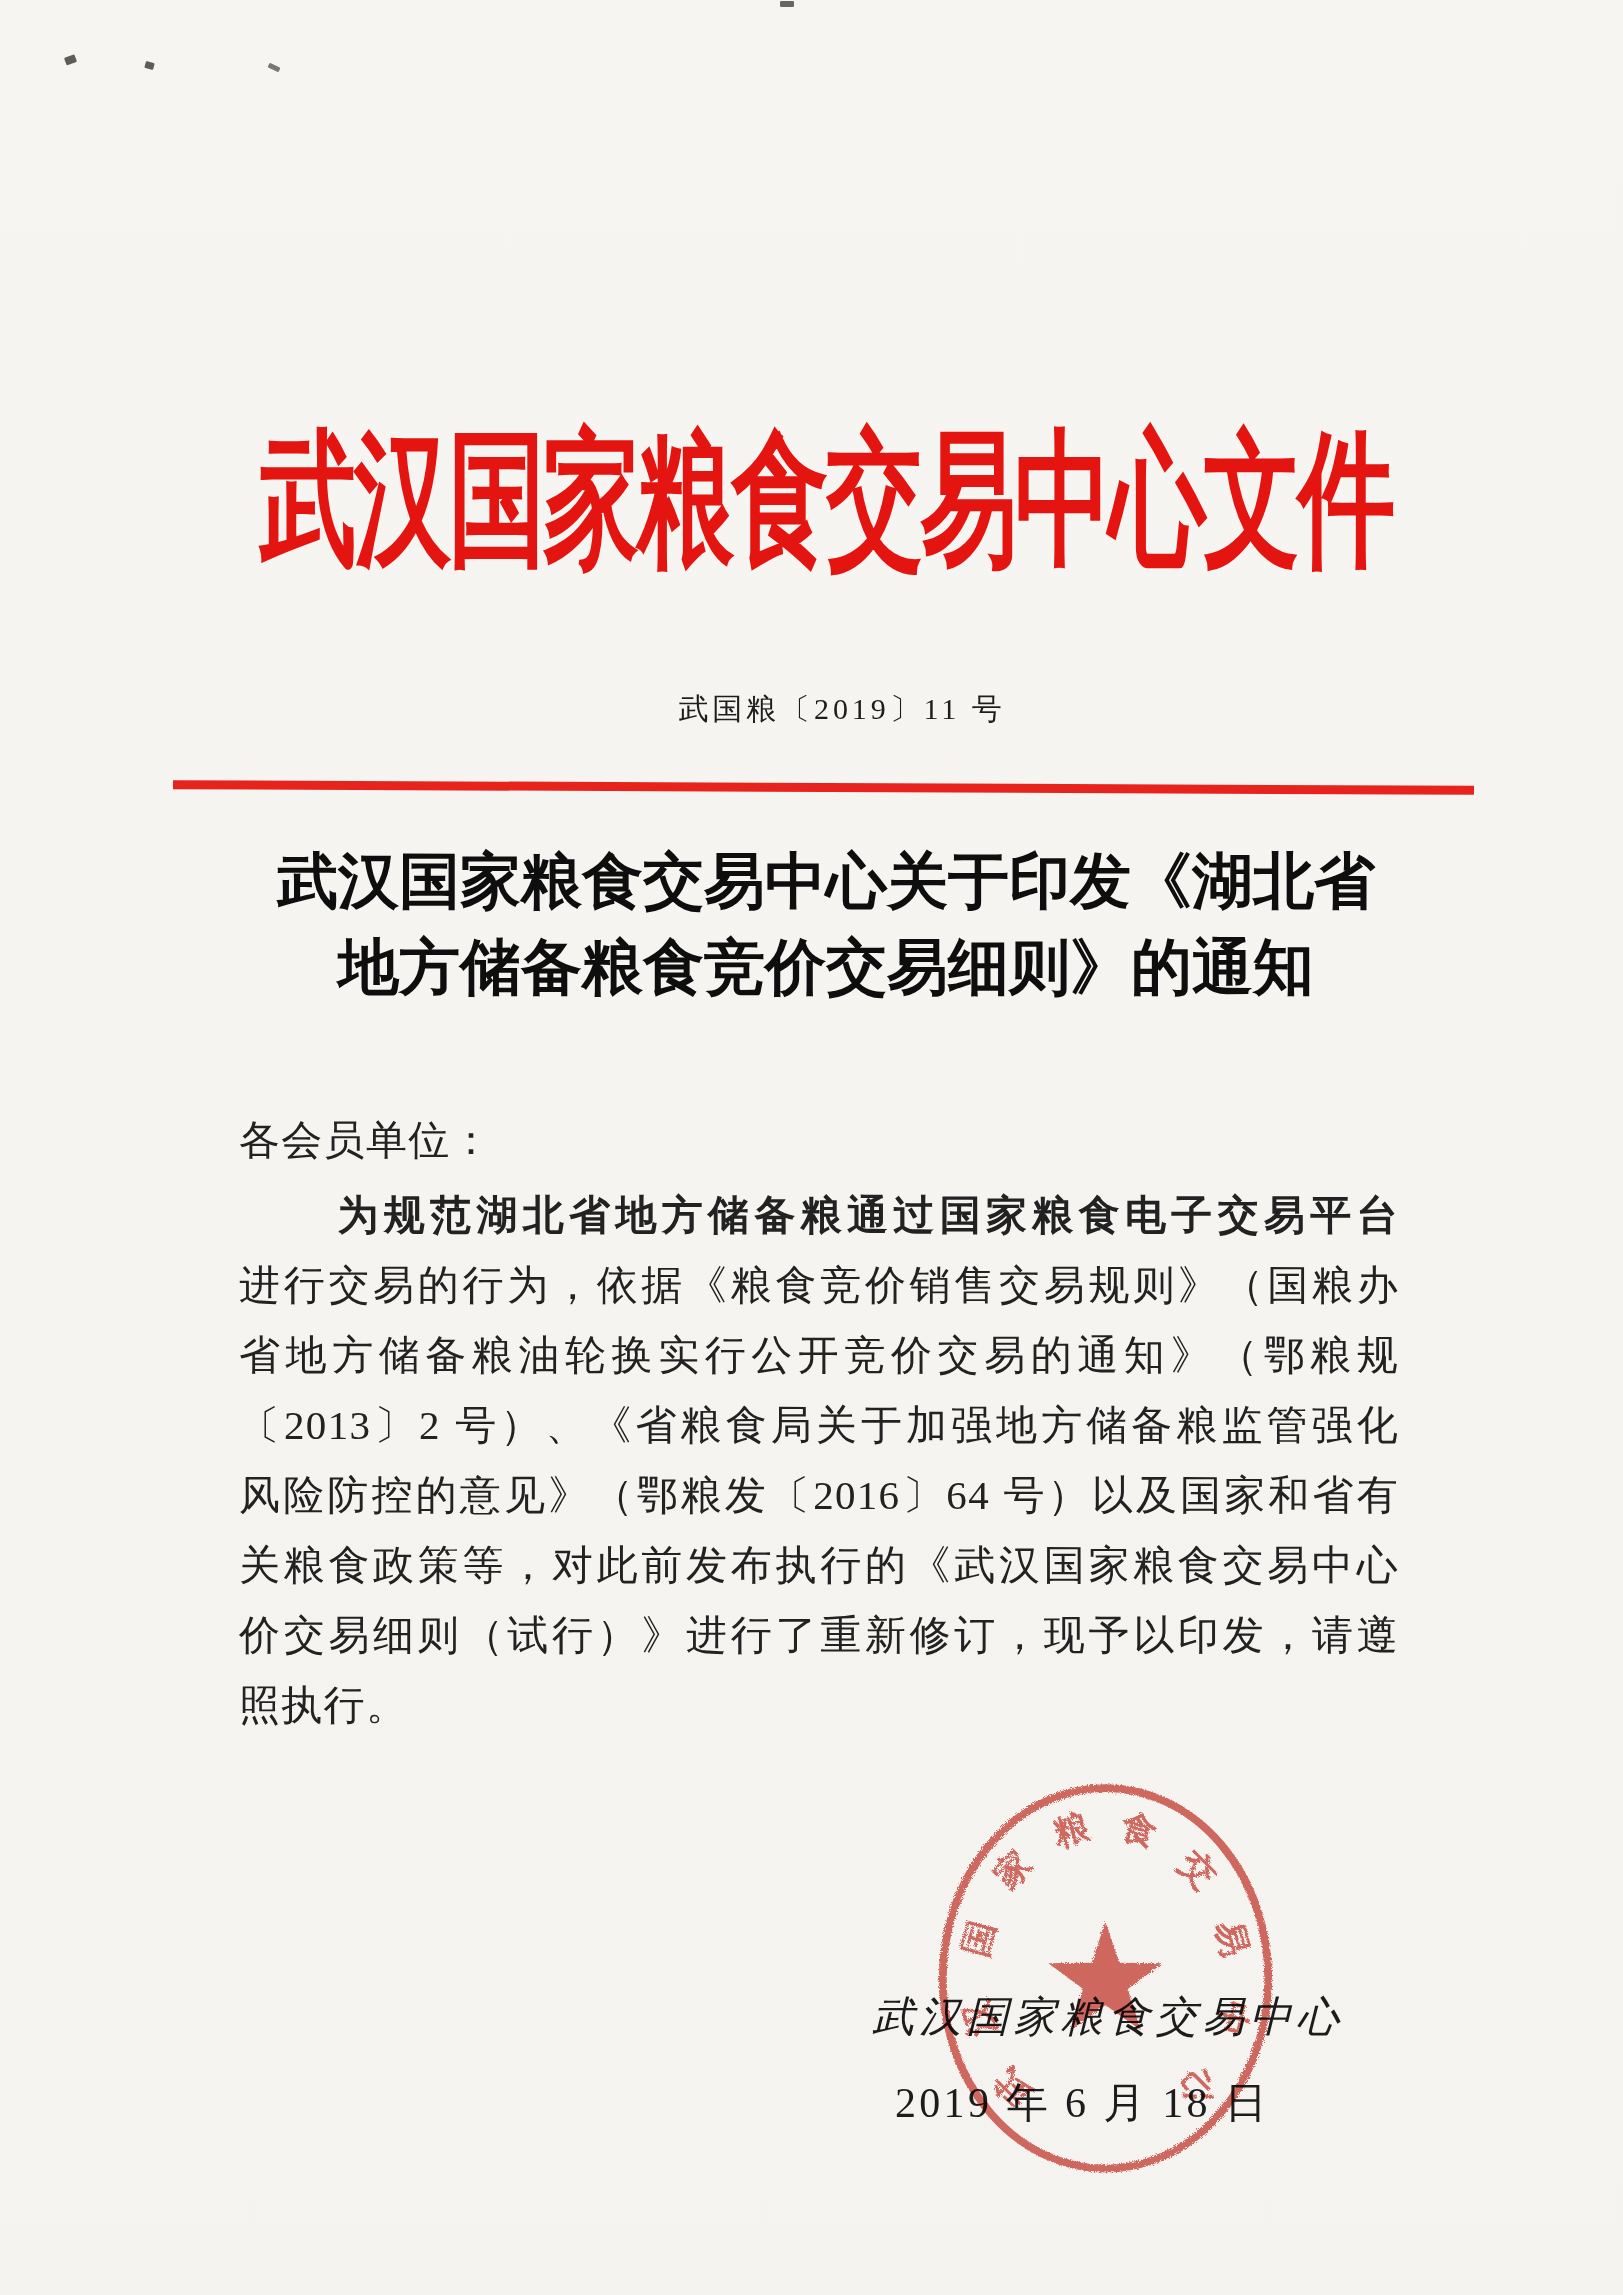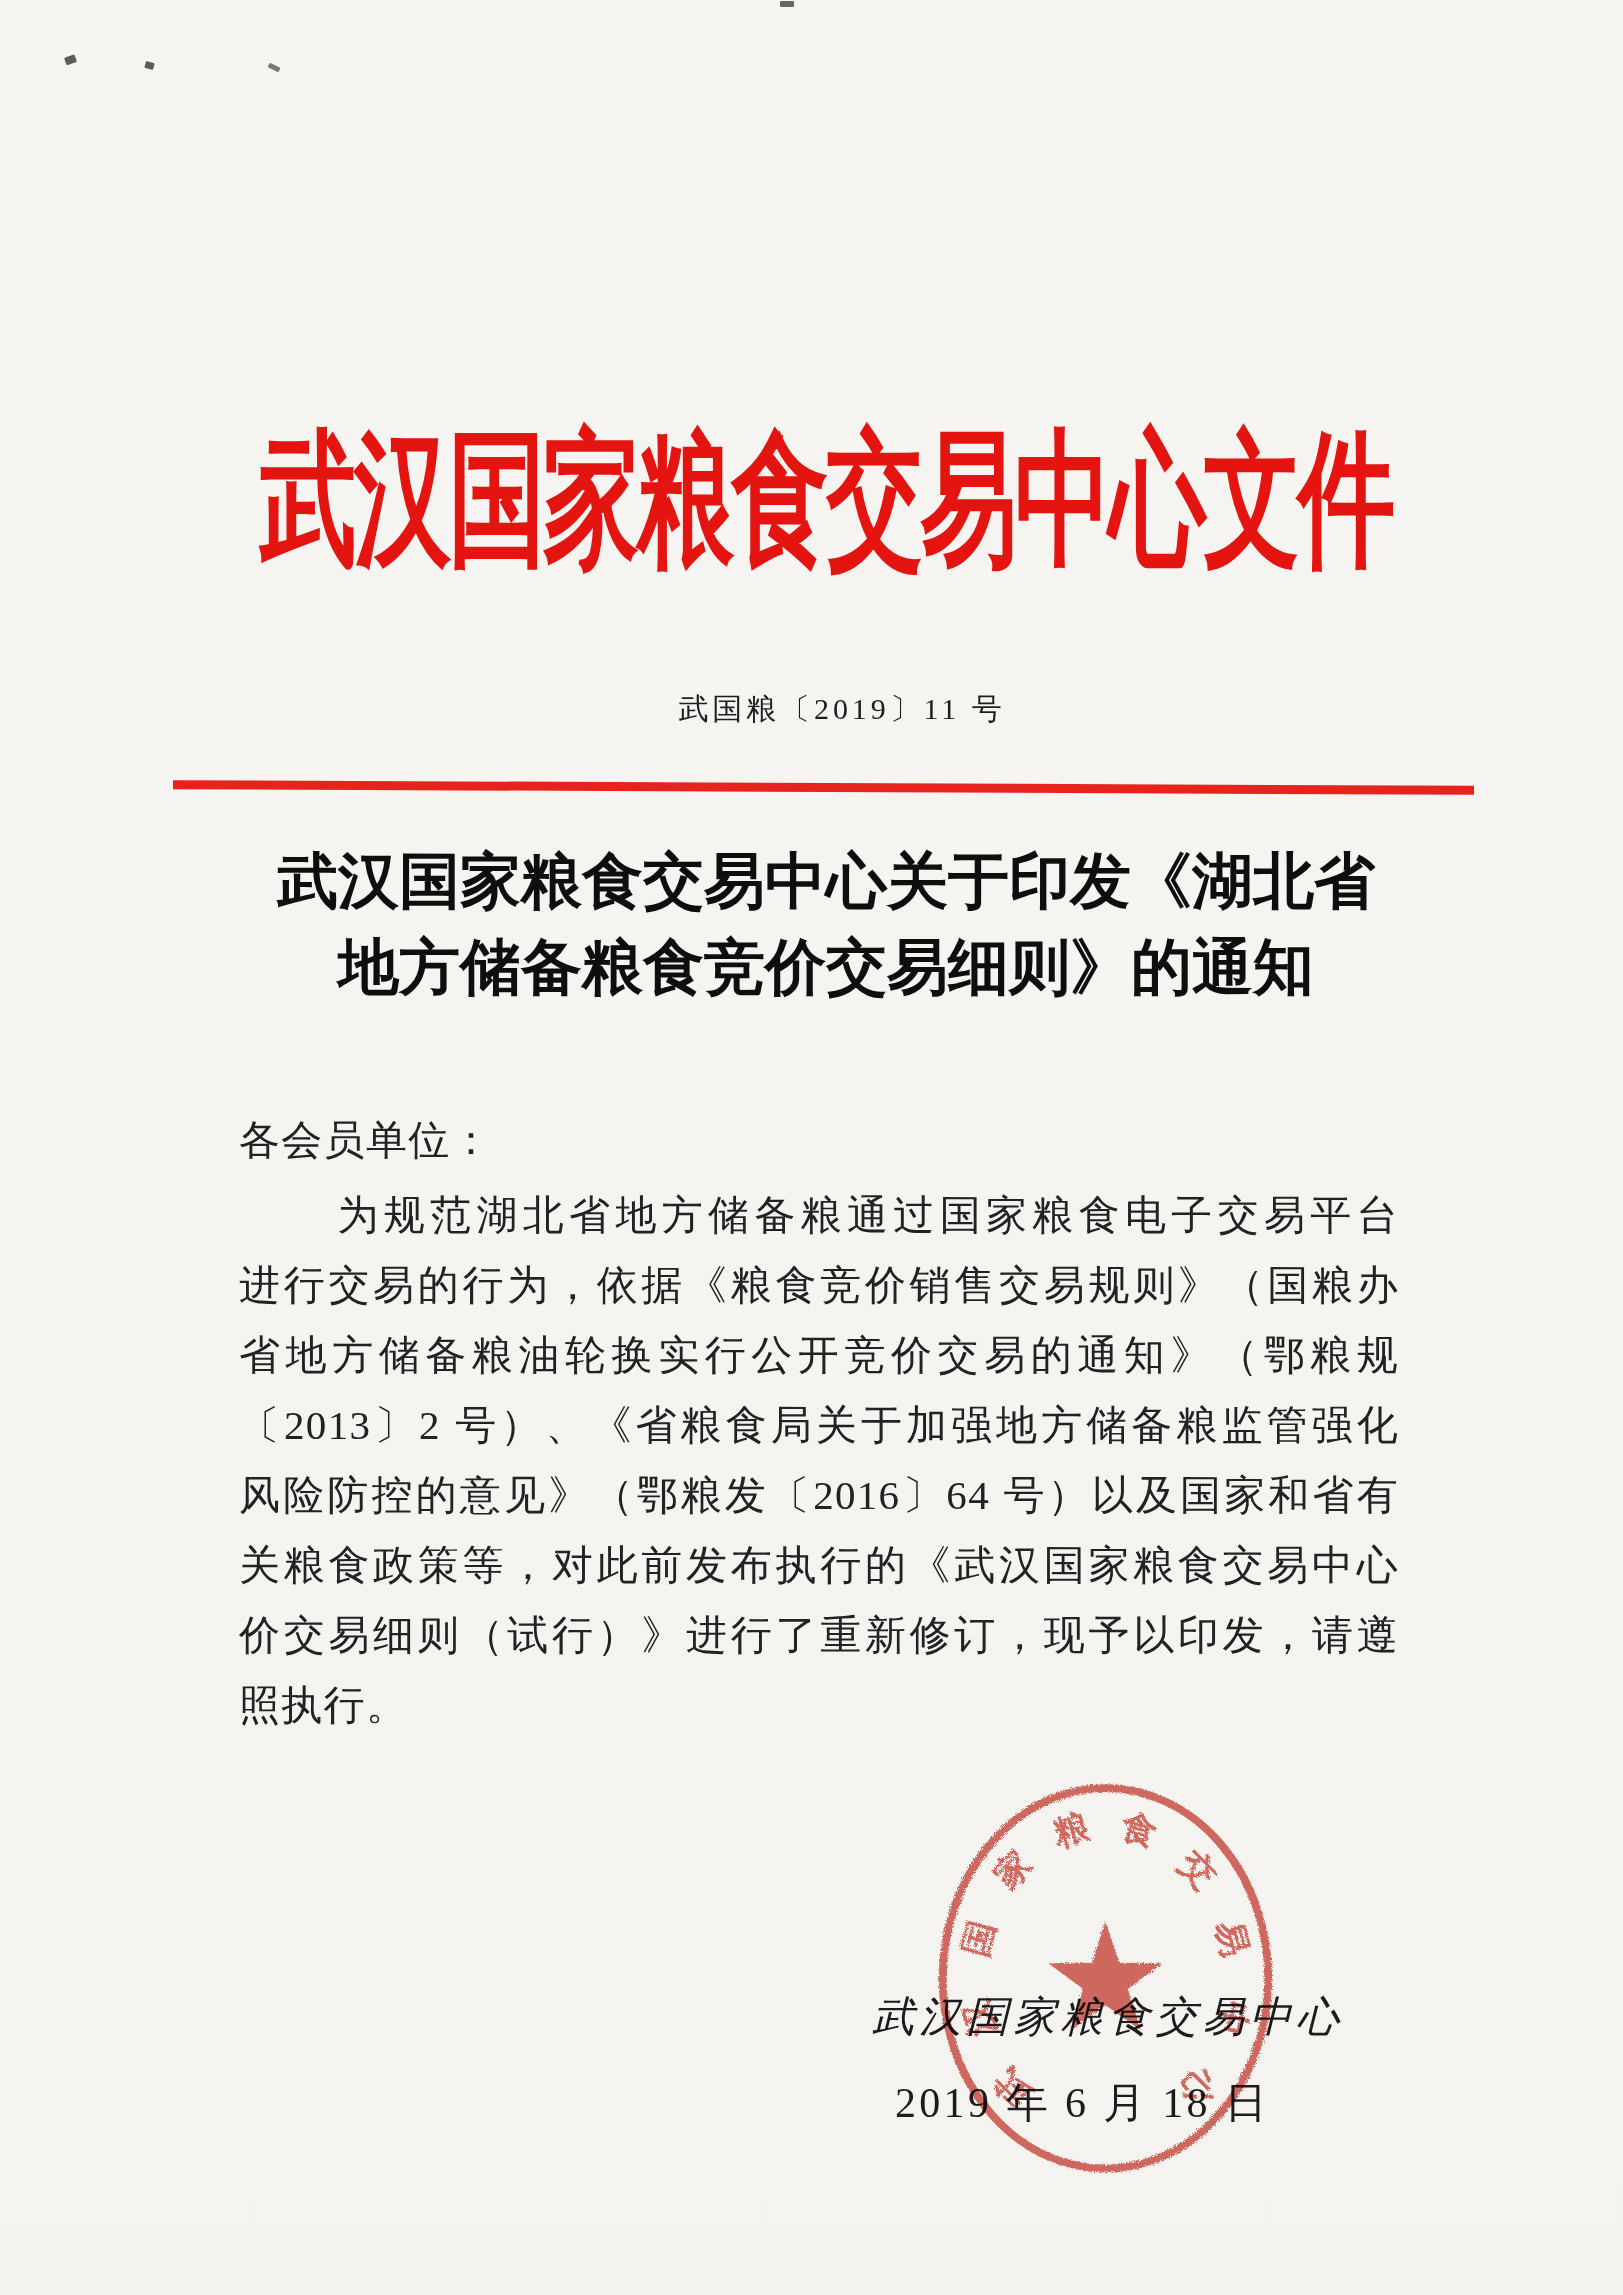--- a/index.html
+++ b/index.html
@@ -45,21 +45,21 @@
   }
   .body-block{
     position:absolute;left:239px;top:1106px;width:1160px;
     font-size:41px;color:#222;letter-spacing:1.3px;
   }
   .salutation{line-height:69px;margin-bottom:5.2px;}
   .body-line{
     line-height:70px;white-space:nowrap;
     text-align:justify;text-align-last:justify;white-space:normal;
   }
-  .body-line.indent{text-indent:2.4em;}
+  .body-line.indent{text-indent:2.4em;font-weight:bold;}
   .body-line.last{text-align-last:left;}
   .signature{
     position:absolute;top:1989px;right:308px;
     font-size:42px;color:#1c1c1c;letter-spacing:5.2px;white-space:nowrap;font-style:italic;
   }
   .date-line{
     position:absolute;top:2075px;right:382px;
     font-size:42px;color:#1c1c1c;letter-spacing:3.3px;white-space:nowrap;
   }
   .seal{

